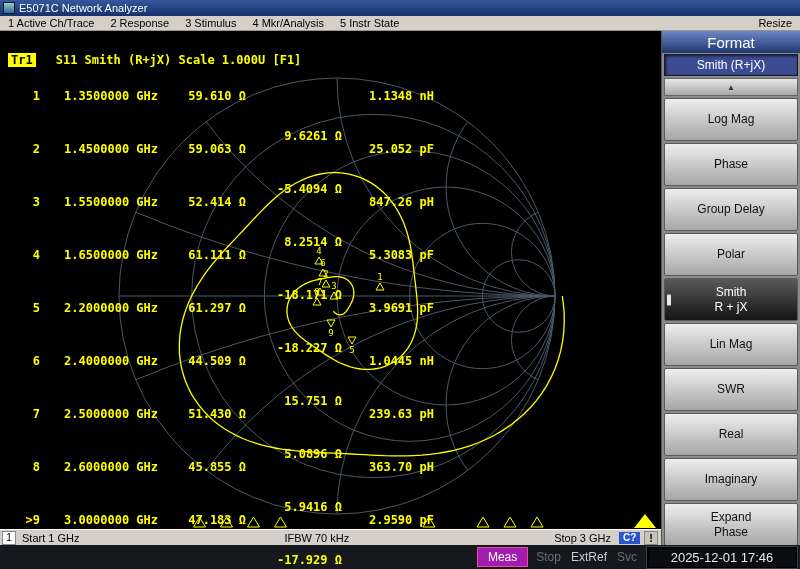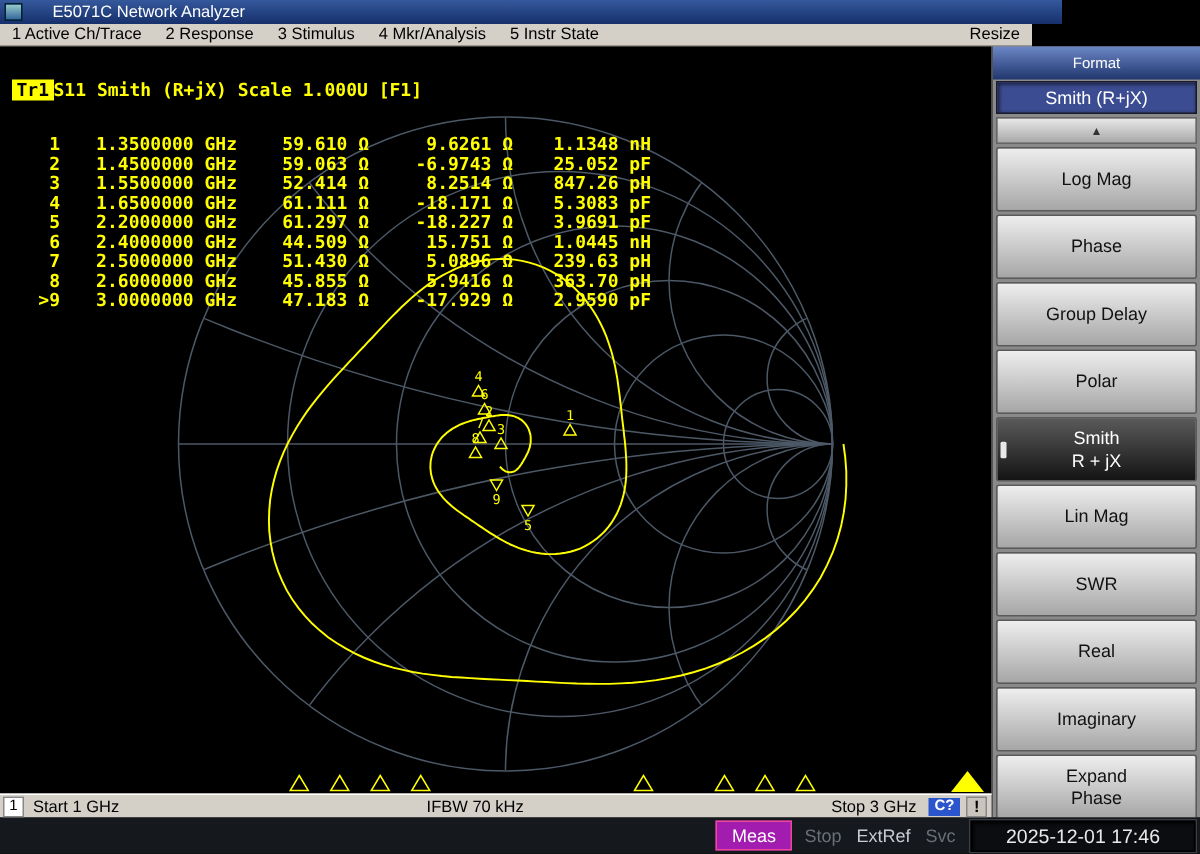--- a/index.html
+++ b/index.html
@@ -1,50 +1,50 @@
 <!DOCTYPE html>
 <html><head>
 <meta charset="utf-8">
 <style>
   html,body{margin:0;padding:0;background:#222;}
   #screen{position:relative;width:800px;height:569px;overflow:hidden;background:#000;font-family:"Liberation Sans",sans-serif;}
 
   
-  .titlebar{position:absolute;left:0;top:0;width:708px;height:16px;
+  .titlebar{position:absolute;left:0;top:0;width:800px;height:16px;
     background:linear-gradient(#35589c,#16306b);color:#fff;font-size:11px;
-    display:flex;align-items:center;gap:20px;padding-left:3px;box-sizing:border-box;}
+    display:flex;align-items:center;gap:4px;padding-left:3px;box-sizing:border-box;}
   .appicon{width:10px;height:10px;background:linear-gradient(#9cc,#369);border:1px solid #023;}
 
   
-  .menubar{position:absolute;left:0;top:16px;width:688px;height:15px;background:#d4d0c8;
+  .menubar{position:absolute;left:0;top:16px;width:800px;height:15px;background:#d4d0c8;
     border-bottom:1px solid #9a9689;box-sizing:border-box;display:flex;align-items:center;
     font-size:11px;color:#000;}
   .mitem{padding:0 8px;cursor:default;}
   .resize{margin-left:auto;padding-right:8px;}
 
   
   .main{position:absolute;left:0;top:31px;width:661px;height:498px;background:#000;}
   .main svg{position:absolute;left:0;top:0;z-index:1;}
-  .trace-header{position:absolute;left:8px;top:22px;z-index:2;display:flex;gap:0;
+  .trace-header{position:absolute;left:8px;top:22px;z-index:2;display:flex;gap:20px;
     font:bold 12px "DejaVu Sans Mono",monospace;color:#ffff00;align-items:center;}
   .tr-chip{background:#ffff00;color:#000;padding:0 3px;}
   .marker-table{position:absolute;left:14px;top:59px;z-index:2;
     font:bold 12px "DejaVu Sans Mono",monospace;color:#ffff00;}
   .mrow{display:flex;line-height:13px;}
   .mn{width:26px;text-align:right;}
   .mf{width:118px;text-align:right;}
   .mr{width:88px;text-align:right;}
-  .mx{width:96px;text-align:right;}
+  .mx{width:96px;text-align:right;margin-top:40px;}
   .me{width:92px;text-align:right;}
 
   
   .sidebar{position:absolute;left:661px;top:31px;width:139px;height:514px;background:#8a8a8a;
     border-left:1px solid #555;box-sizing:border-box;display:flex;flex-direction:column;}
   .sk-header{height:22px;flex:none;background:linear-gradient(#6c87c6,#20366e);color:#fff;
-    display:flex;align-items:center;justify-content:center;font-size:10px;}
+    display:flex;align-items:center;justify-content:center;font-size:15px;}
   .sk-display{height:20px;flex:none;background:#3c4c92;color:#fff;display:flex;align-items:center;
     justify-content:center;font-size:12px;border:1px solid #1a1a2a;margin:1px 2px;
     box-shadow:inset 1px 1px 3px rgba(0,0,0,.7);}
   .sk-scroll{height:16px;flex:none;margin:1px 2px;background:linear-gradient(#e8e8e8,#a8a8a8);
     border:1px solid #666;display:flex;align-items:center;justify-content:center;
     font-size:8px;color:#333;cursor:default;}
   .sk-list{flex:1;display:flex;flex-direction:column;padding-bottom:2px;}
   .softkey{height:41px;flex:none;margin:1px 2px;background:linear-gradient(#eee,#a6a6a6);
     border:1px solid #5a5a5a;border-radius:2px;display:flex;flex-direction:column;
     align-items:center;justify-content:center;font-size:12px;color:#111;line-height:15px;cursor:default;}
@@ -160,21 +160,21 @@
           <span class="mn">1</span>
           <span class="mf">1.3500000 GHz</span>
           <span class="mr">59.610 Ω</span>
           <span class="mx">9.6261 Ω</span>
           <span class="me">1.1348 nH</span>
         </div>
         <div class="mrow">
           <span class="mn">2</span>
           <span class="mf">1.4500000 GHz</span>
           <span class="mr">59.063 Ω</span>
-          <span class="mx">-6.9743 Ω</span>
+          <span class="mx">-5.4094 Ω</span>
           <span class="me">25.052 pF</span>
         </div>
         <div class="mrow">
           <span class="mn">3</span>
           <span class="mf">1.5500000 GHz</span>
           <span class="mr">52.414 Ω</span>
           <span class="mx">8.2514 Ω</span>
           <span class="me">847.26 pH</span>
         </div>
         <div class="mrow">

